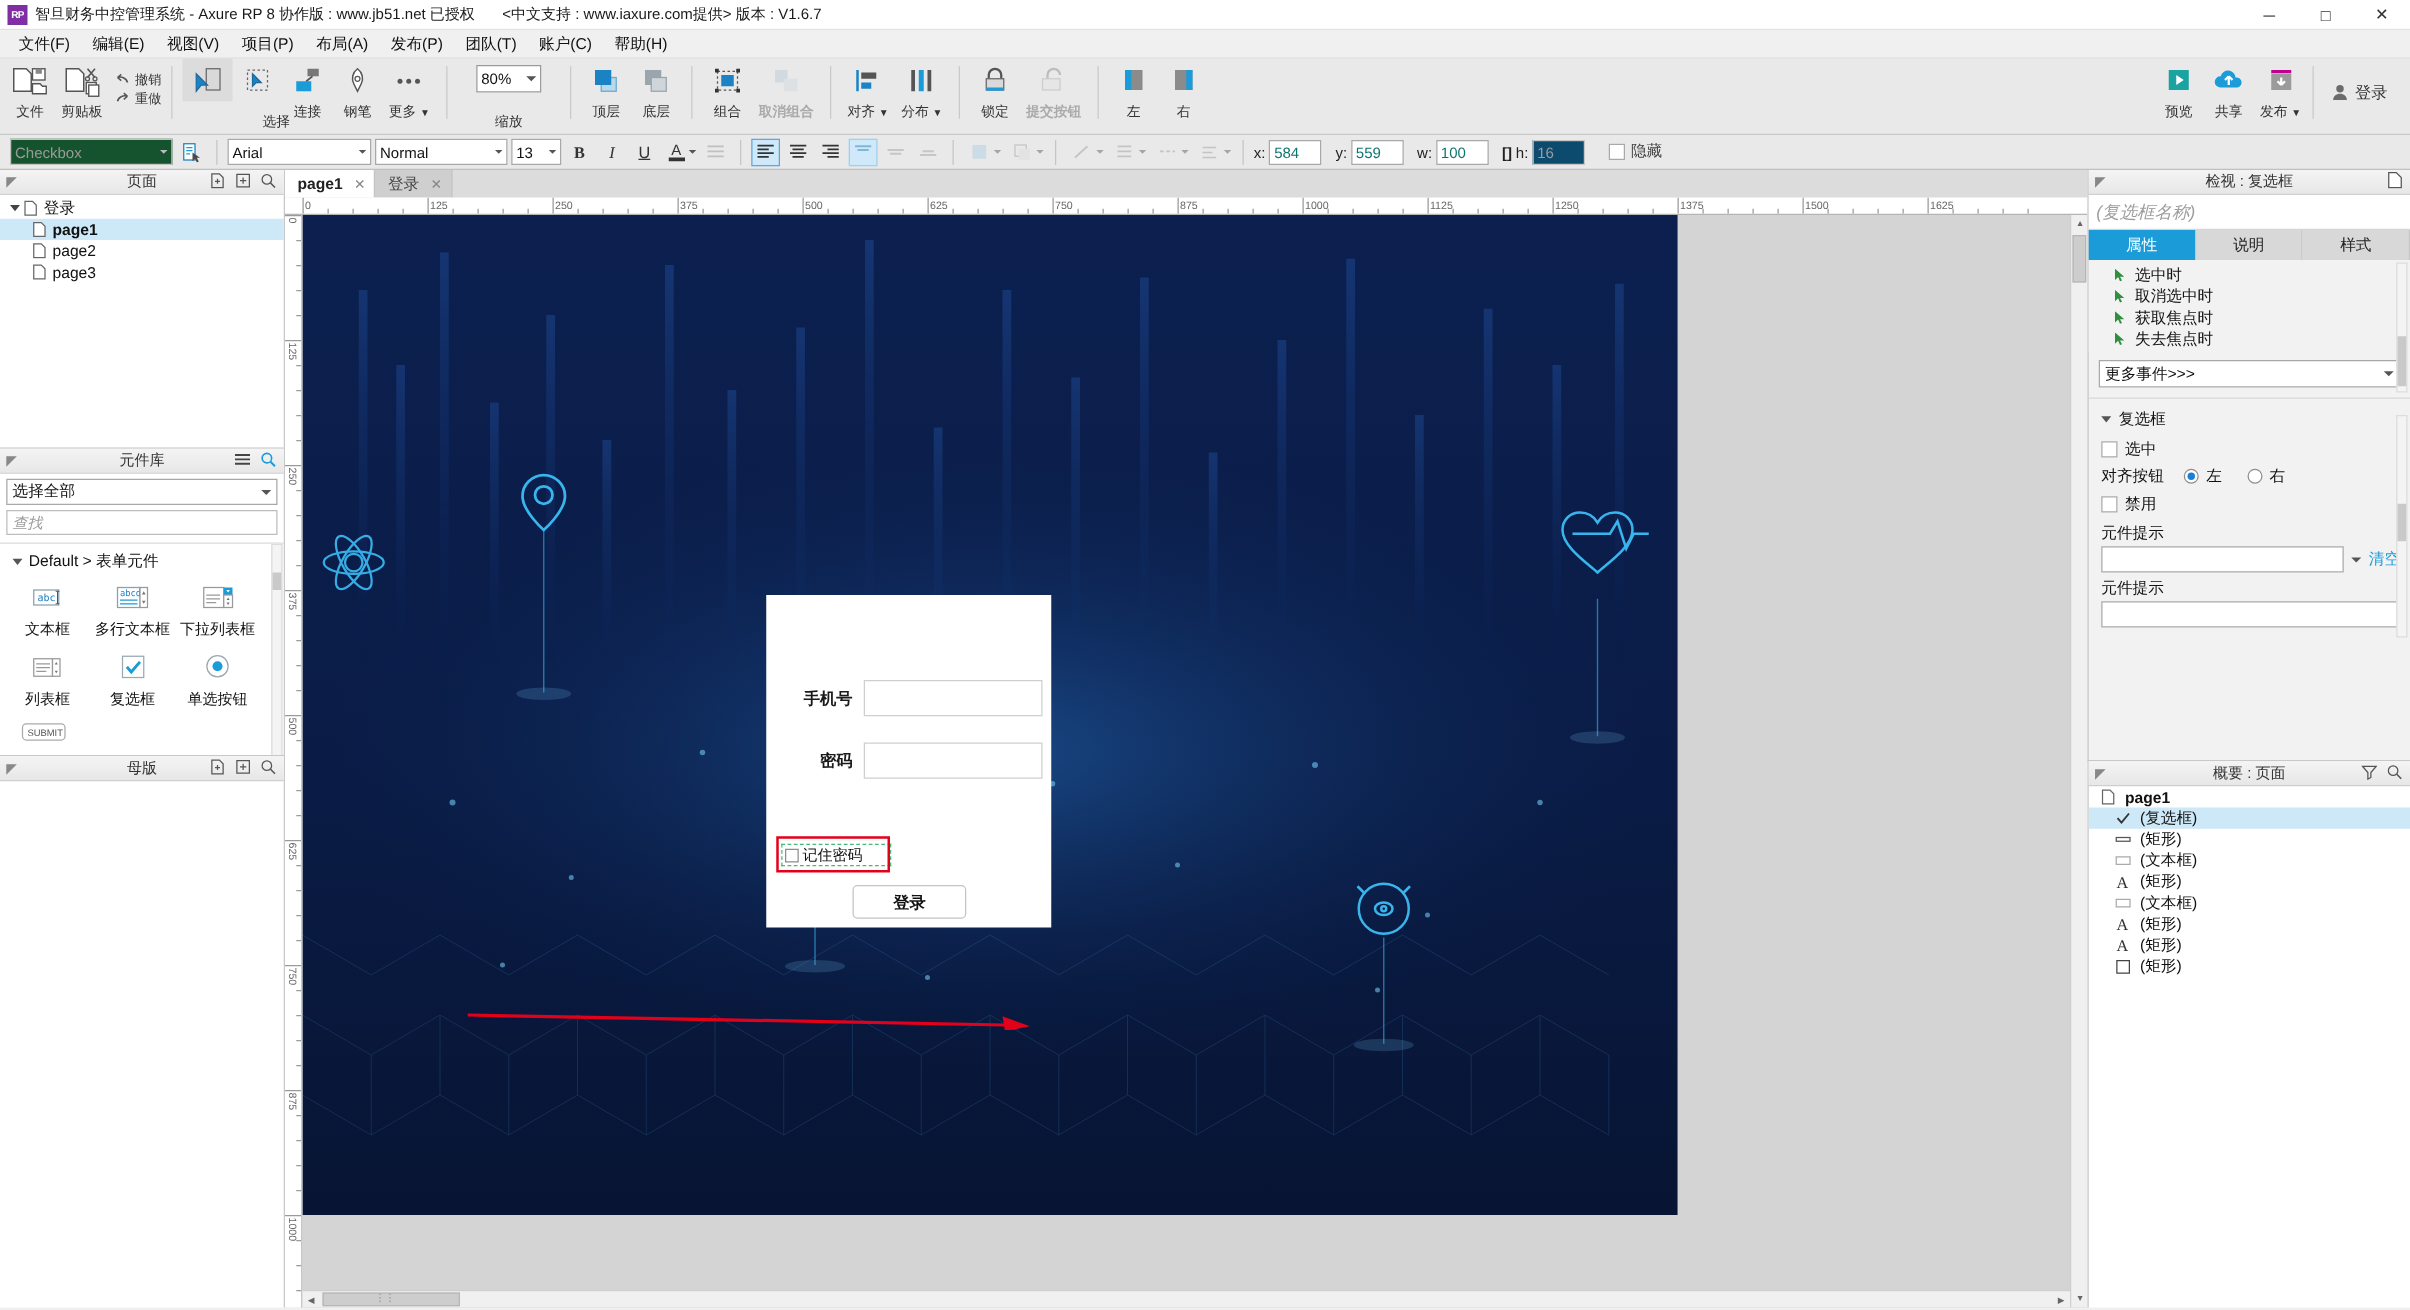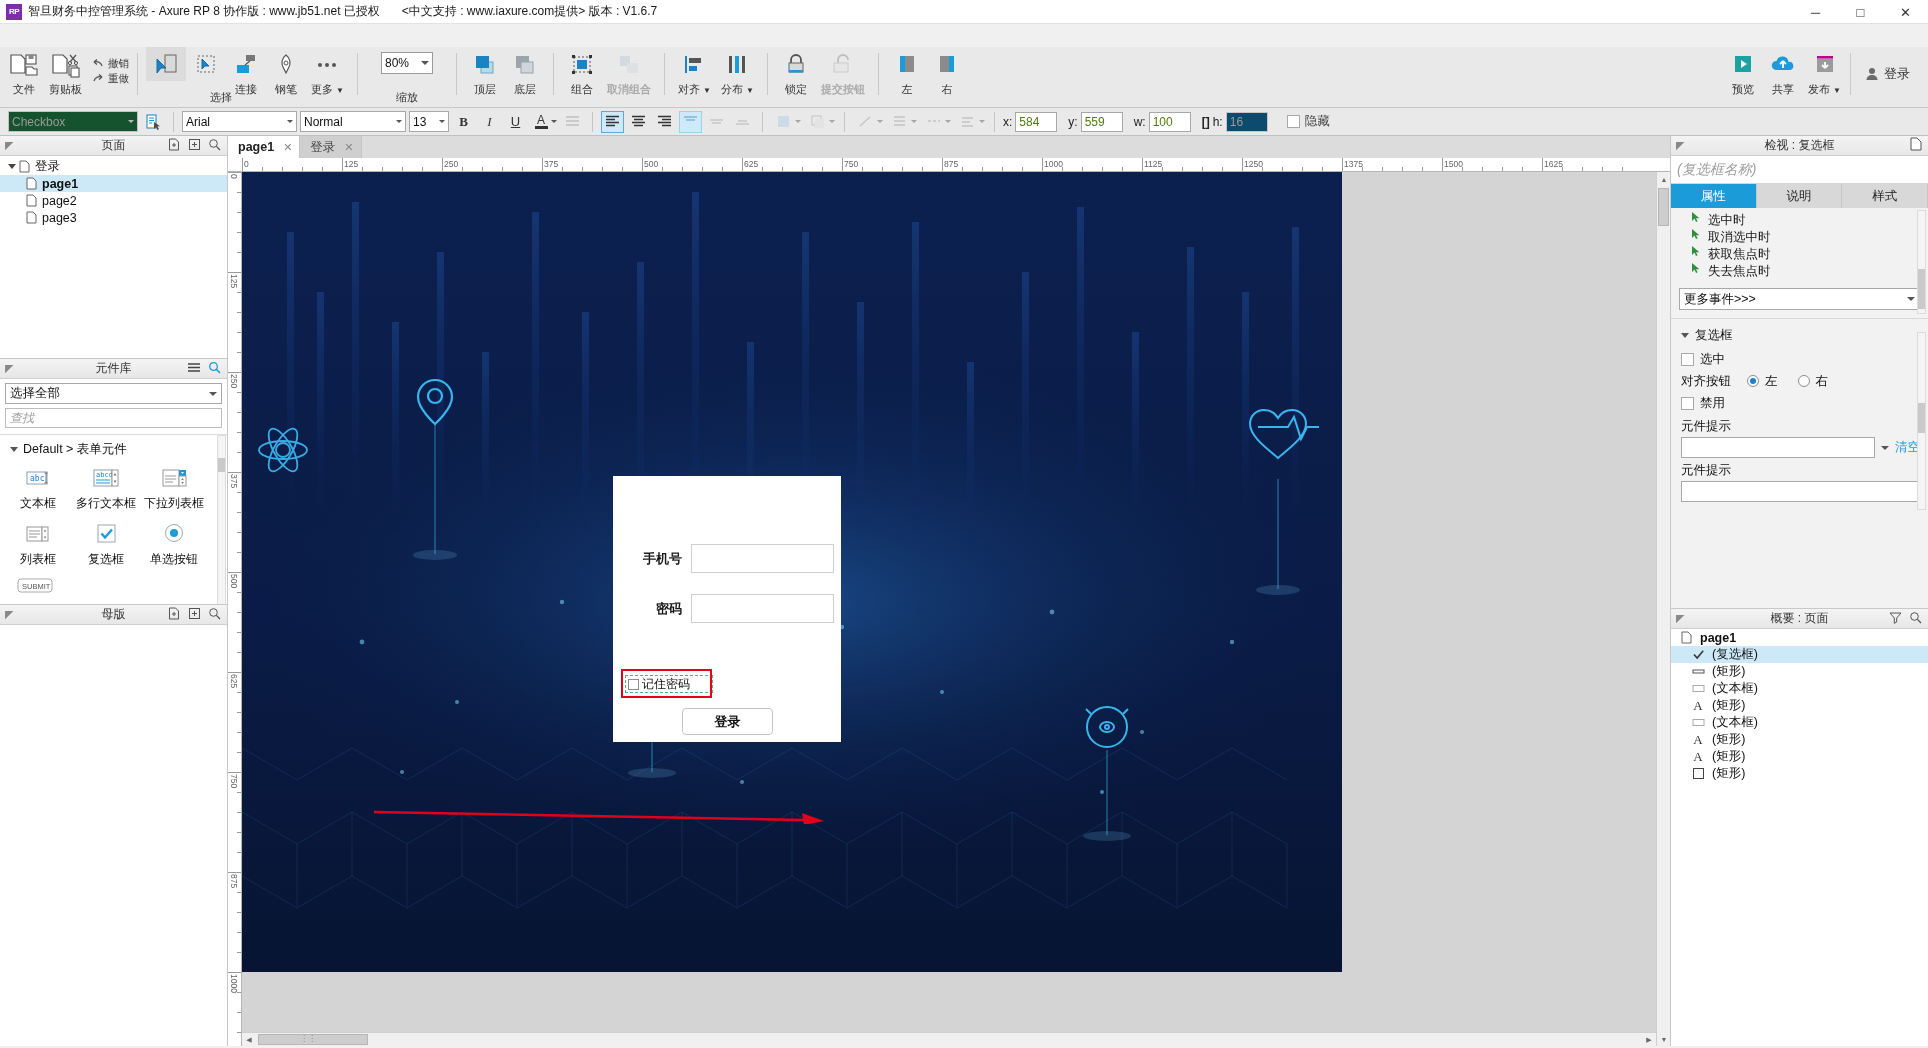--- a/index.html
+++ b/index.html
@@ -99,21 +99,21 @@
     font-size: 13px; color: #333; border: 1px solid transparent;
   }
   .fb-btn.active { background: #cfe8fa; border: 1px solid #5ba9db; }
   .fb-btn.dis { color: #b5b5b5; }
   .fb-icobtn { width: 24px; height: 22px; display:flex; align-items:center; justify-content:center; }
   .fb-split { display: flex; align-items: center; height: 22px; border: 1px solid transparent; }
   .fb-split.dis { opacity: .45; }
   .coord { display: flex; align-items: center; gap: 3px; font-size: 12px; color: #222; }
   .coord input {
     width: 42px; height: 20px; border: 1px solid #a8a8a8; background: #fff;
-    font-size: 12px; font-family: inherit; padding: 0 3px; color: #4d7c0f;
+    font-size: 12px; font-family: inherit; padding: 0 3px; color: #0f766e;
   }
   .coord input.dis { background: #0c4a6e; color: #9c9c9c; border-color: #c6c6c6; }
   .chk-sq { width: 13px; height: 13px; border: 1px solid #a9a9a9; background: #fff; display:inline-block; }
 
   
   .panel-head {
     height: 20px; background: linear-gradient(#f4f4f4,#e7e7e7);
     border-bottom: 1px solid #cfcfcf; display: flex; align-items: center;
     position: relative; font-size: 12px; color: #333;
   }
@@ -221,21 +221,21 @@
     display: flex; align-items: center; padding-left: 6px;
     font-size: 14px; color: #9d9d9d; font-style: italic;
   }
   .insp-tabs { display: flex; height: 24px; }
   .insp-tab {
     flex: 1; display: flex; align-items: center; justify-content: center;
     font-size: 12.5px; background: #d8d8d8; color: #222; border-right: 1px solid #c6c6c6;
   }
   .insp-tab.active { background: #1b9bd8; color: #fff; }
   .evt-list { background: #f2f2f2; padding: 4px 0 2px 0; position: relative; }
-  .evt-row { height: 17px; display: flex; align-items: flex-start; padding-left: 20px; gap: 6px; font-size: 12.5px; color: #111; }
+  .evt-row { height: 17px; display: flex; align-items: center; padding-left: 20px; gap: 6px; font-size: 12.5px; color: #111; }
   .evt-ico { width: 11px; height: 11px; position: relative; }
   .more-evt {
     margin: 6px 8px 0 8px; height: 22px; border: 1px solid #a8a8a8; background: #fff;
     display: flex; align-items: center; padding: 0 4px; font-size: 12.5px; color: #111;
   }
   .sect-hdr { display: flex; align-items: center; gap: 6px; padding: 8px 0 4px 10px; font-size: 12.5px; color: #111; }
   .prop-row { display: flex; align-items: center; padding-left: 10px; gap: 6px; font-size: 12.5px; color: #111; height: 22px; }
   .radio { width: 12px; height: 12px; border-radius: 50%; border: 1px solid #8d8d8d; background: #fff; position: relative; }
   .radio.on::after { content:''; position:absolute; left:2px; top:2px; width:6px; height:6px; border-radius:50%; background:#1b7fd4; }
   .prop-lbl { padding-left: 10px; font-size: 12.5px; color: #111; margin-top: 4px; }
@@ -261,20 +261,31 @@
     <div class="app-icon">RP</div>
     <span class="title-text">智旦财务中控管理系统 - Axure RP 8 协作版 : www.jb51.net 已授权</span>
     <span class="title-sub">&lt;中文支持 : www.iaxure.com提供&gt; 版本 : V1.6.7</span>
     <div class="win-btns">
       <div class="win-btn">─</div>
       <div class="win-btn">□</div>
       <div class="win-btn close">✕</div>
     </div>
   </div>
 
+  <div class="menubar">
+    <div class="menu-item">文件(F)</div>
+    <div class="menu-item">编辑(E)</div>
+    <div class="menu-item">视图(V)</div>
+    <div class="menu-item">项目(P)</div>
+    <div class="menu-item">布局(A)</div>
+    <div class="menu-item">发布(P)</div>
+    <div class="menu-item">团队(T)</div>
+    <div class="menu-item">账户(C)</div>
+    <div class="menu-item">帮助(H)</div>
+  </div>
 
   <div class="toolbar">
 
     <div class="tb-group">
       <div class="tb-btn">
         <div class="tb-ico">
           <svg width="30" height="26" viewBox="0 0 30 26">
             <path d="M2 2h10l4 4v14H2z" fill="#fff" stroke="#555" stroke-width="1.2"></path>
             <rect x="17" y="2" width="10" height="9" fill="#fff" stroke="#555" stroke-width="1.1"></rect>
             <rect x="19.5" y="2" width="5" height="4" fill="#888"></rect>

